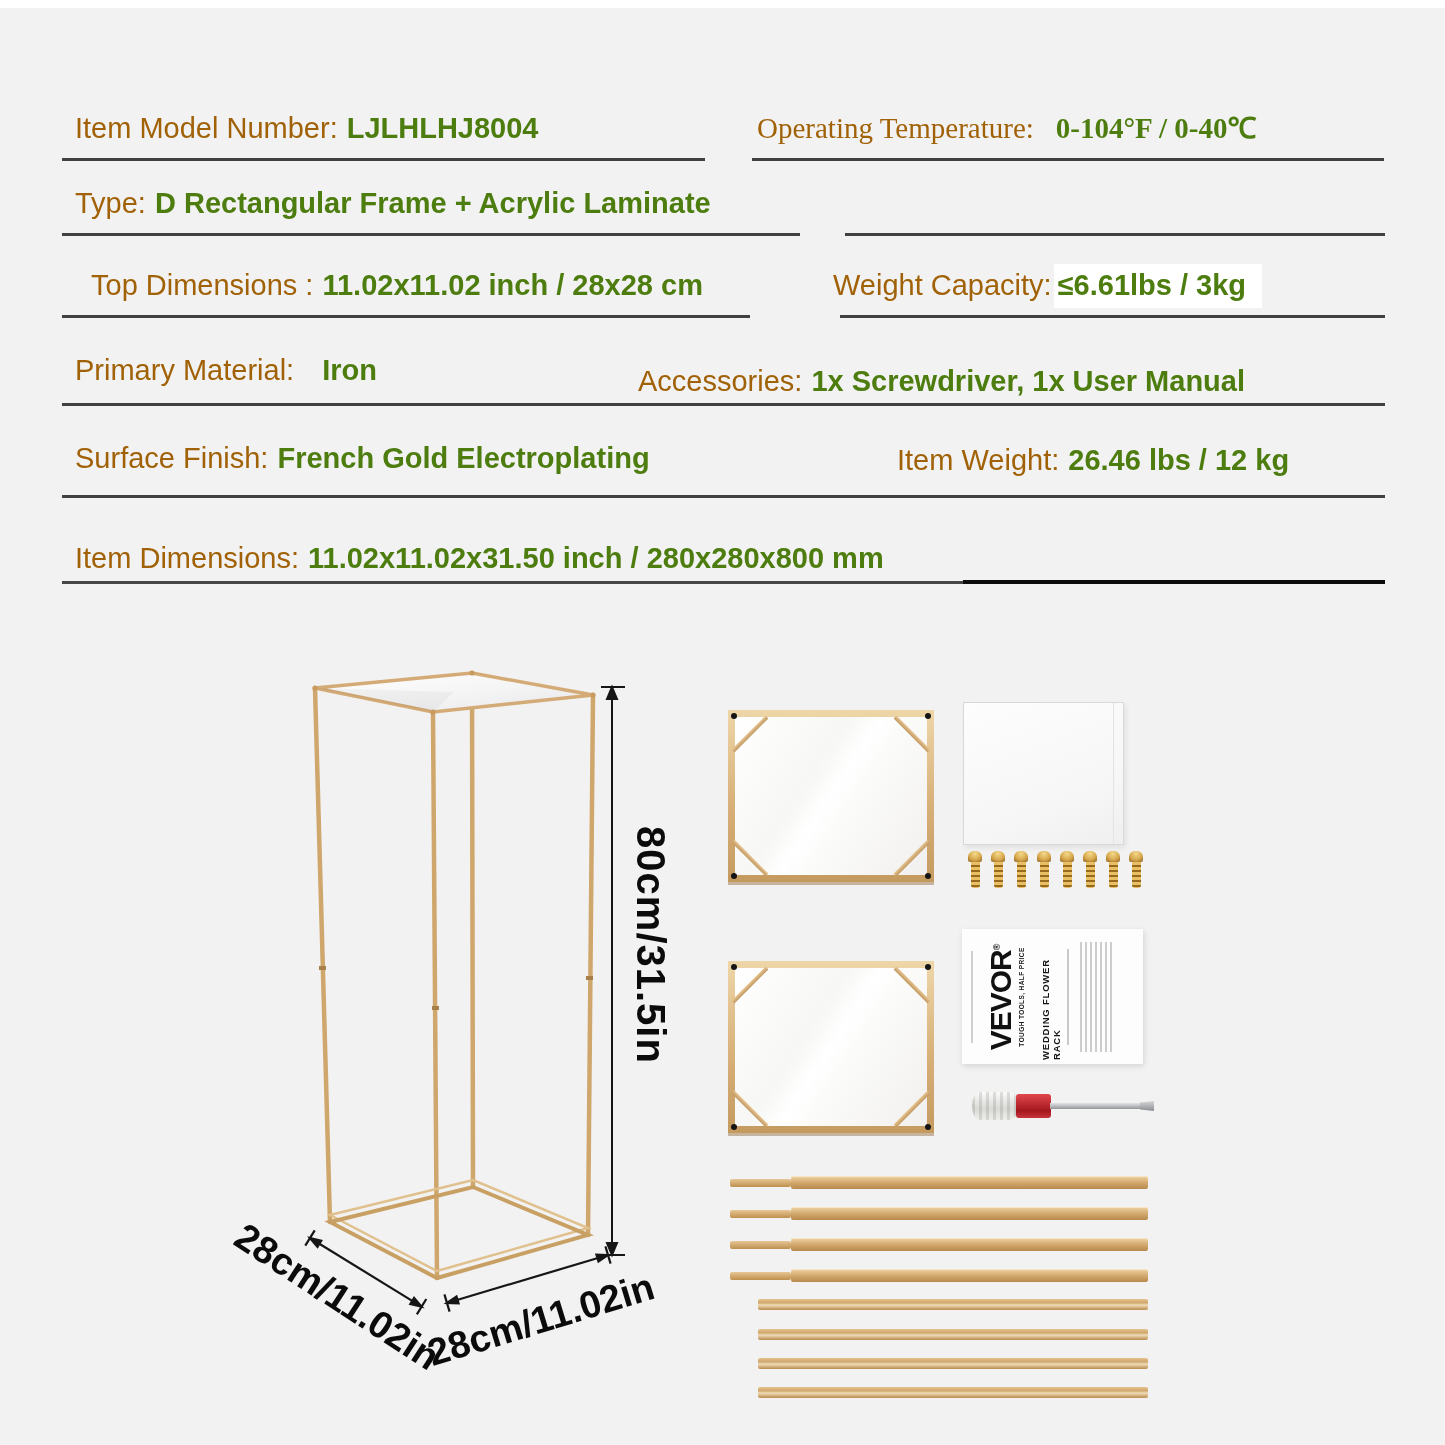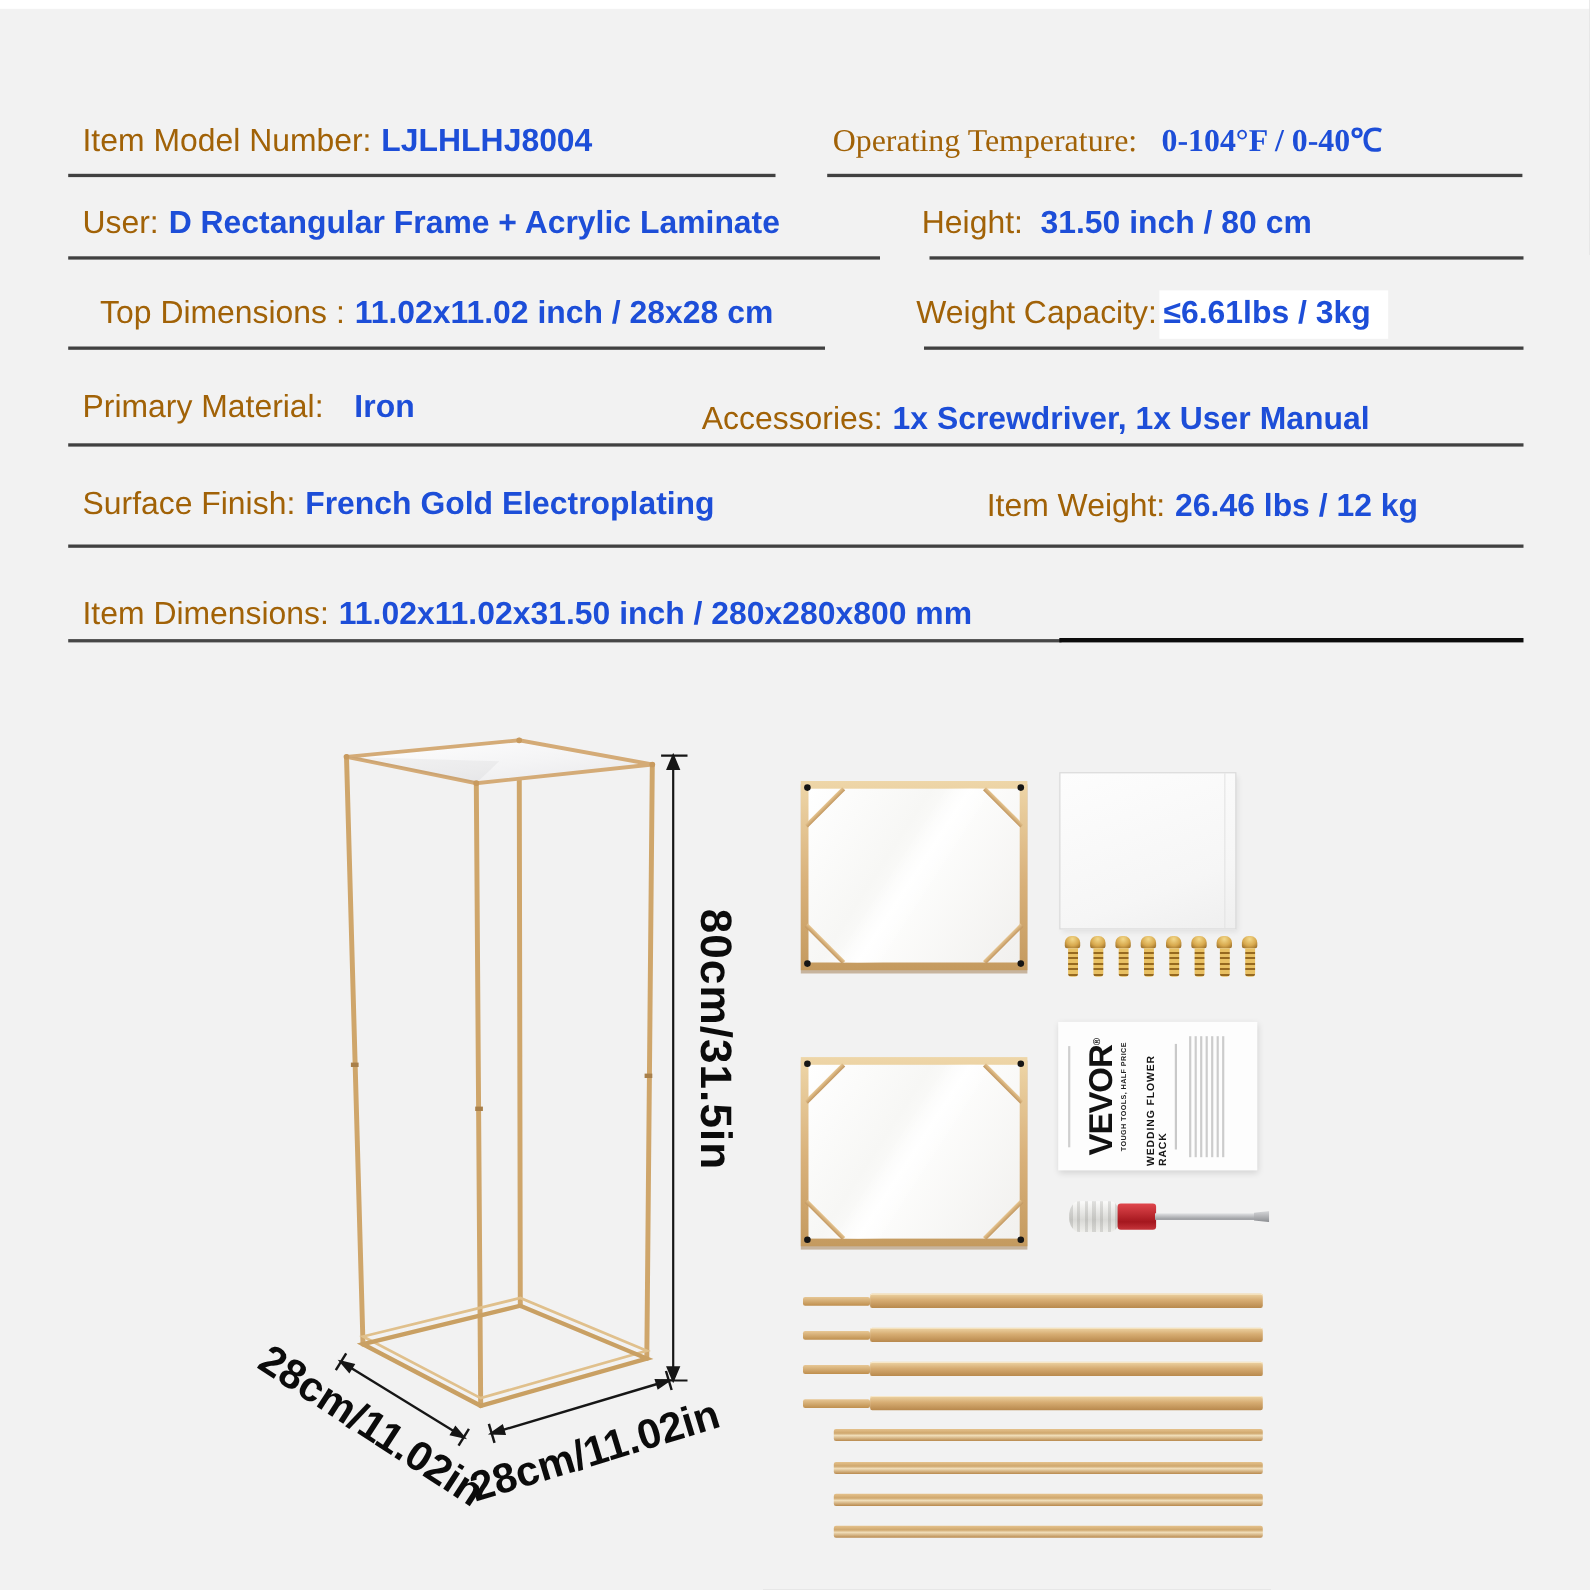--- a/index.html
+++ b/index.html
@@ -6,21 +6,21 @@
   .canvas{
     position:relative;width:1445px;height:1445px;margin:0 auto;
     background:#f2f2f2;overflow:hidden;
     font-family:"Liberation Sans","DejaVu Sans",sans-serif;color:#0a0a0a;
   }
   .top-strip{position:absolute;left:0;top:0;width:1445px;height:8px;background:#ffffff;}
 
   
   .cell{position:absolute;font-size:29px;line-height:38px;white-space:nowrap;}
   .cell .lbl{font-weight:400;color:#a16207;}
-  .cell .val{font-weight:700;margin-left:9px;color:#1d4ed8;}
+  .cell .val{font-weight:700;margin-left:9px;color:#4d7c0f;}
   .hl{background:#ffffff;padding:5px 16px 7px 4px;}
   #c-model{left:75px;top:109px;}
   #c-temp{left:757px;top:109px;font-family:Liberation Serif, serif;} #c-temp .val{margin-left:22px;}
   #c-type{left:75px;top:184px;}
   #c-height{left:838px;top:184px;} #c-height .val{margin-left:16px;}
   #c-topdim{left:75px;top:266px;margin-left:16px;}
   #c-capacity{left:833px;top:266px;} #c-capacity .val{margin-left:2px;}
   #c-material{left:75px;top:351px;} #c-material .val{margin-left:28px;}
   #c-accessories{left:638px;top:351px;margin-top:11px;}
   #c-finish{left:75px;top:439px;}
@@ -123,24 +123,21 @@
 <div class="canvas">
   <div class="top-strip"></div>
 
   <div class="cell" id="c-model">
     <span class="lbl">Item Model Number:</span><span class="val">LJLHLHJ8004</span>
   </div>
   <div class="cell" id="c-temp">
     <span class="lbl">Operating Temperature:</span><span class="val">0-104°F / 0-40℃</span>
   </div>
   <div class="cell" id="c-type">
-    <span class="lbl">User:</span><span class="val">D Rectangular Frame + Acrylic Laminate</span>
-  </div>
-  <div class="cell" id="c-height">
-    <span class="lbl">Height:</span><span class="val">31.50 inch / 80 cm</span>
+    <span class="lbl">Type:</span><span class="val">D Rectangular Frame + Acrylic Laminate</span>
   </div>
   <div class="cell" id="c-topdim">
     <span class="lbl">Top Dimensions :</span><span class="val">11.02x11.02 inch / 28x28 cm</span>
   </div>
   <div class="cell" id="c-capacity">
     <span class="lbl">Weight Capacity:</span><span class="val hl">≤6.61lbs / 3kg</span>
   </div>
   <div class="cell" id="c-material">
     <span class="lbl">Primary Material:</span><span class="val">Iron</span>
   </div>

